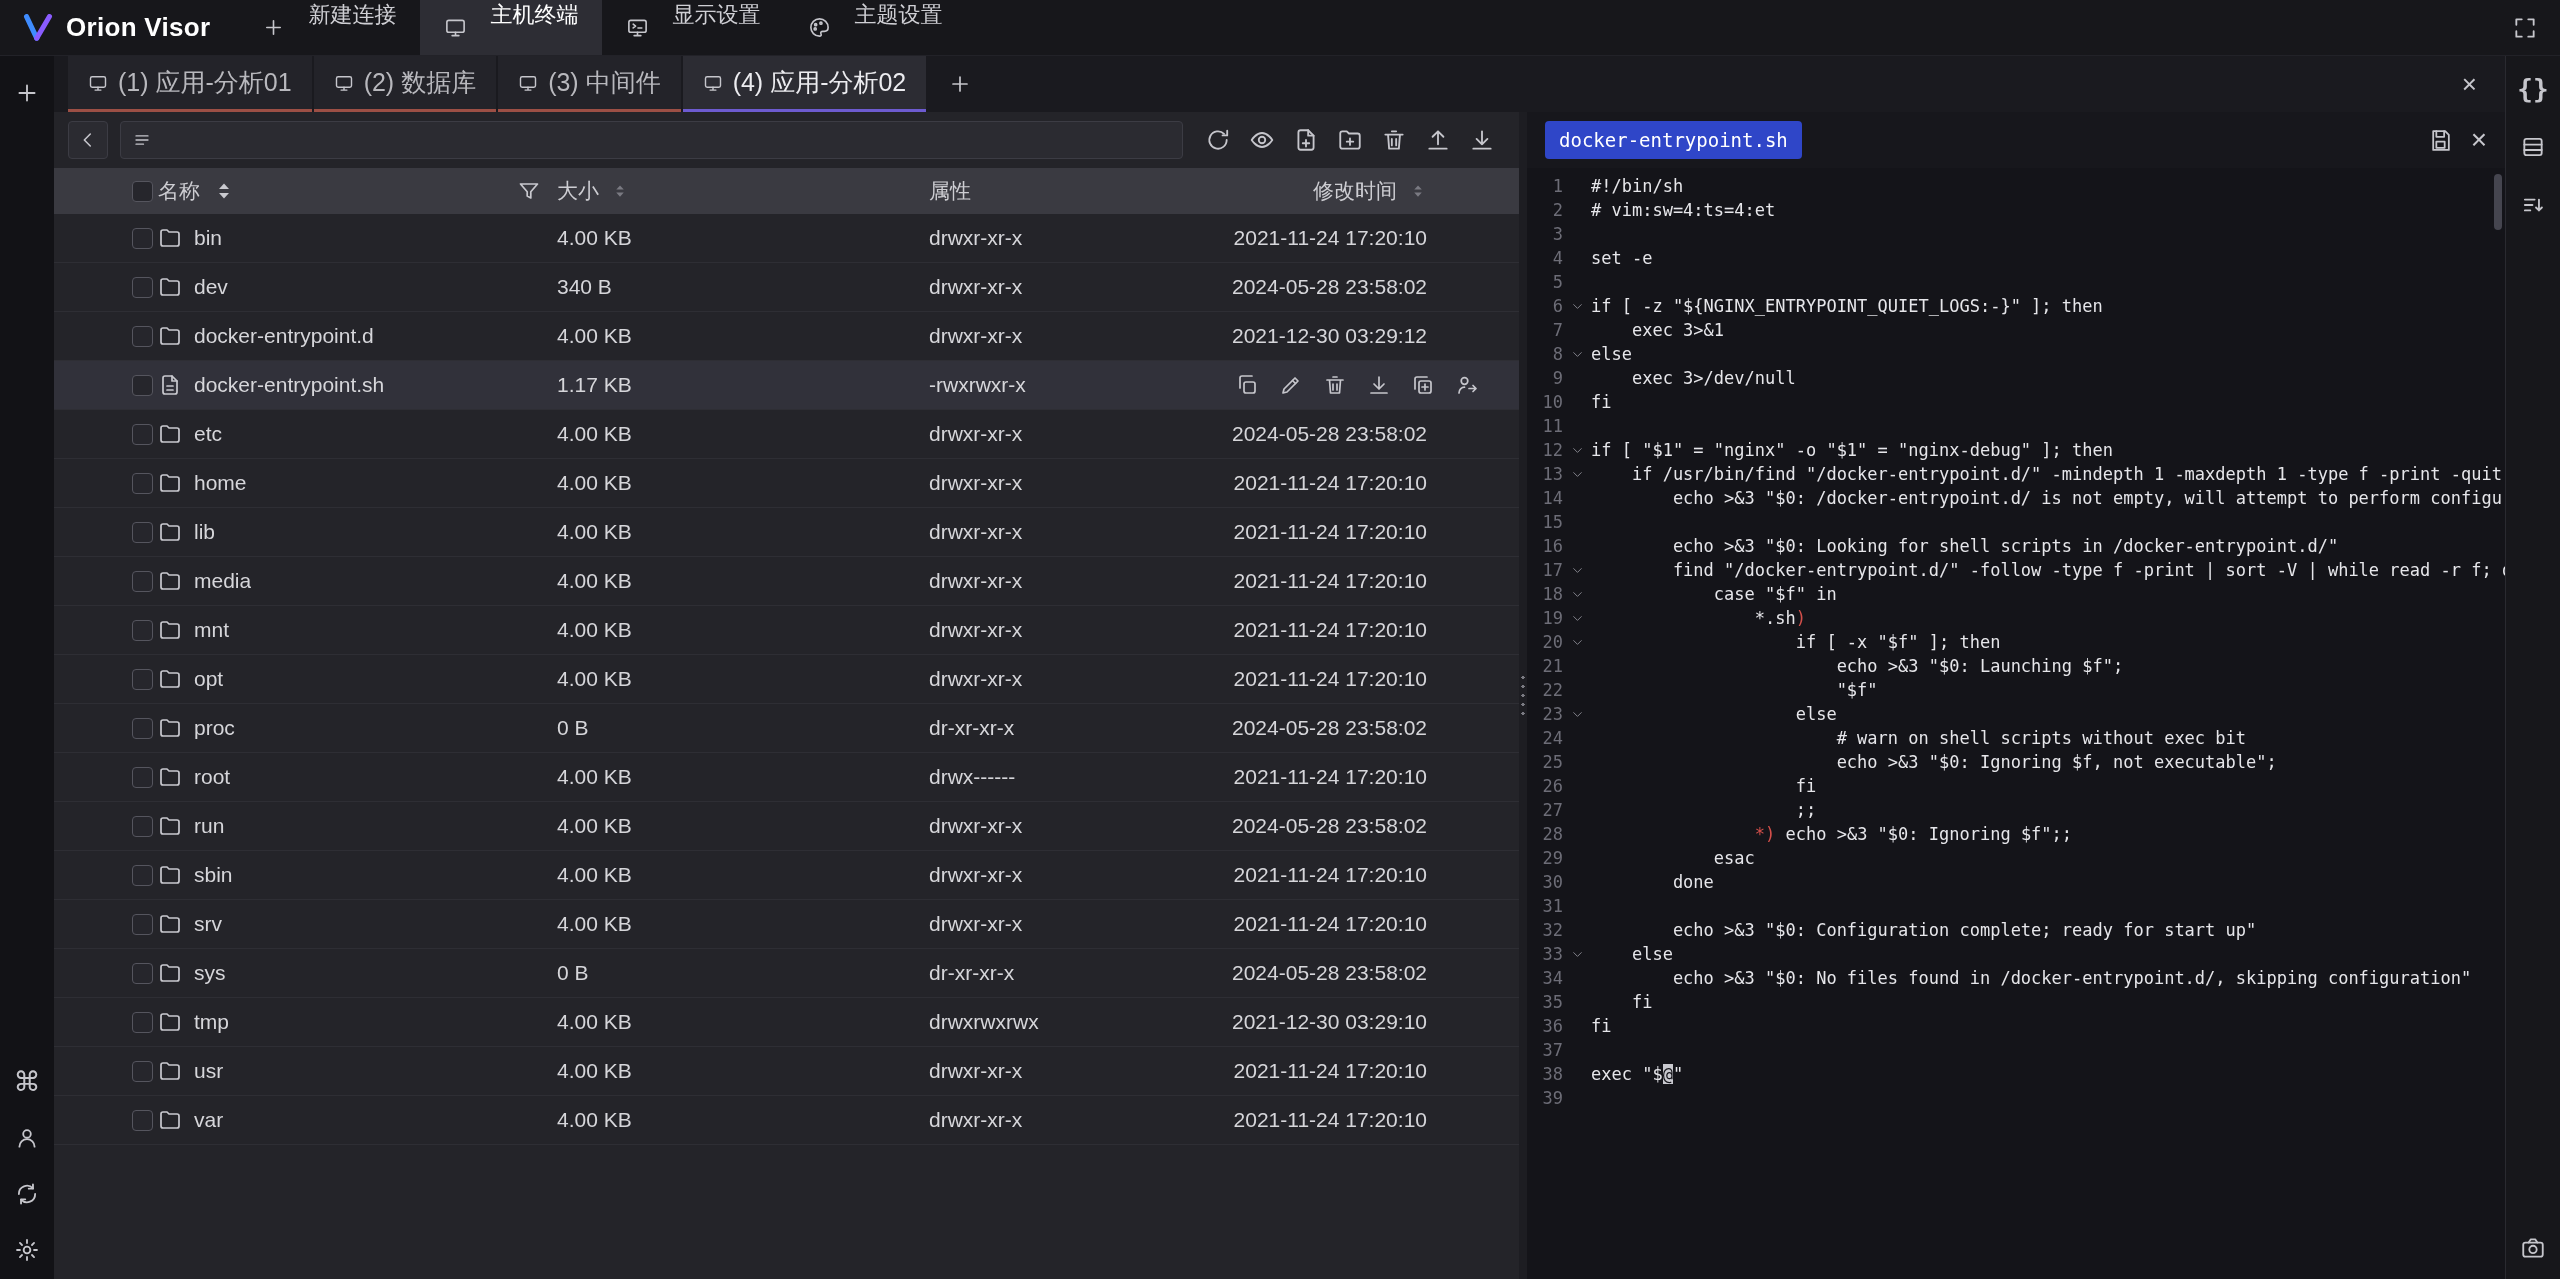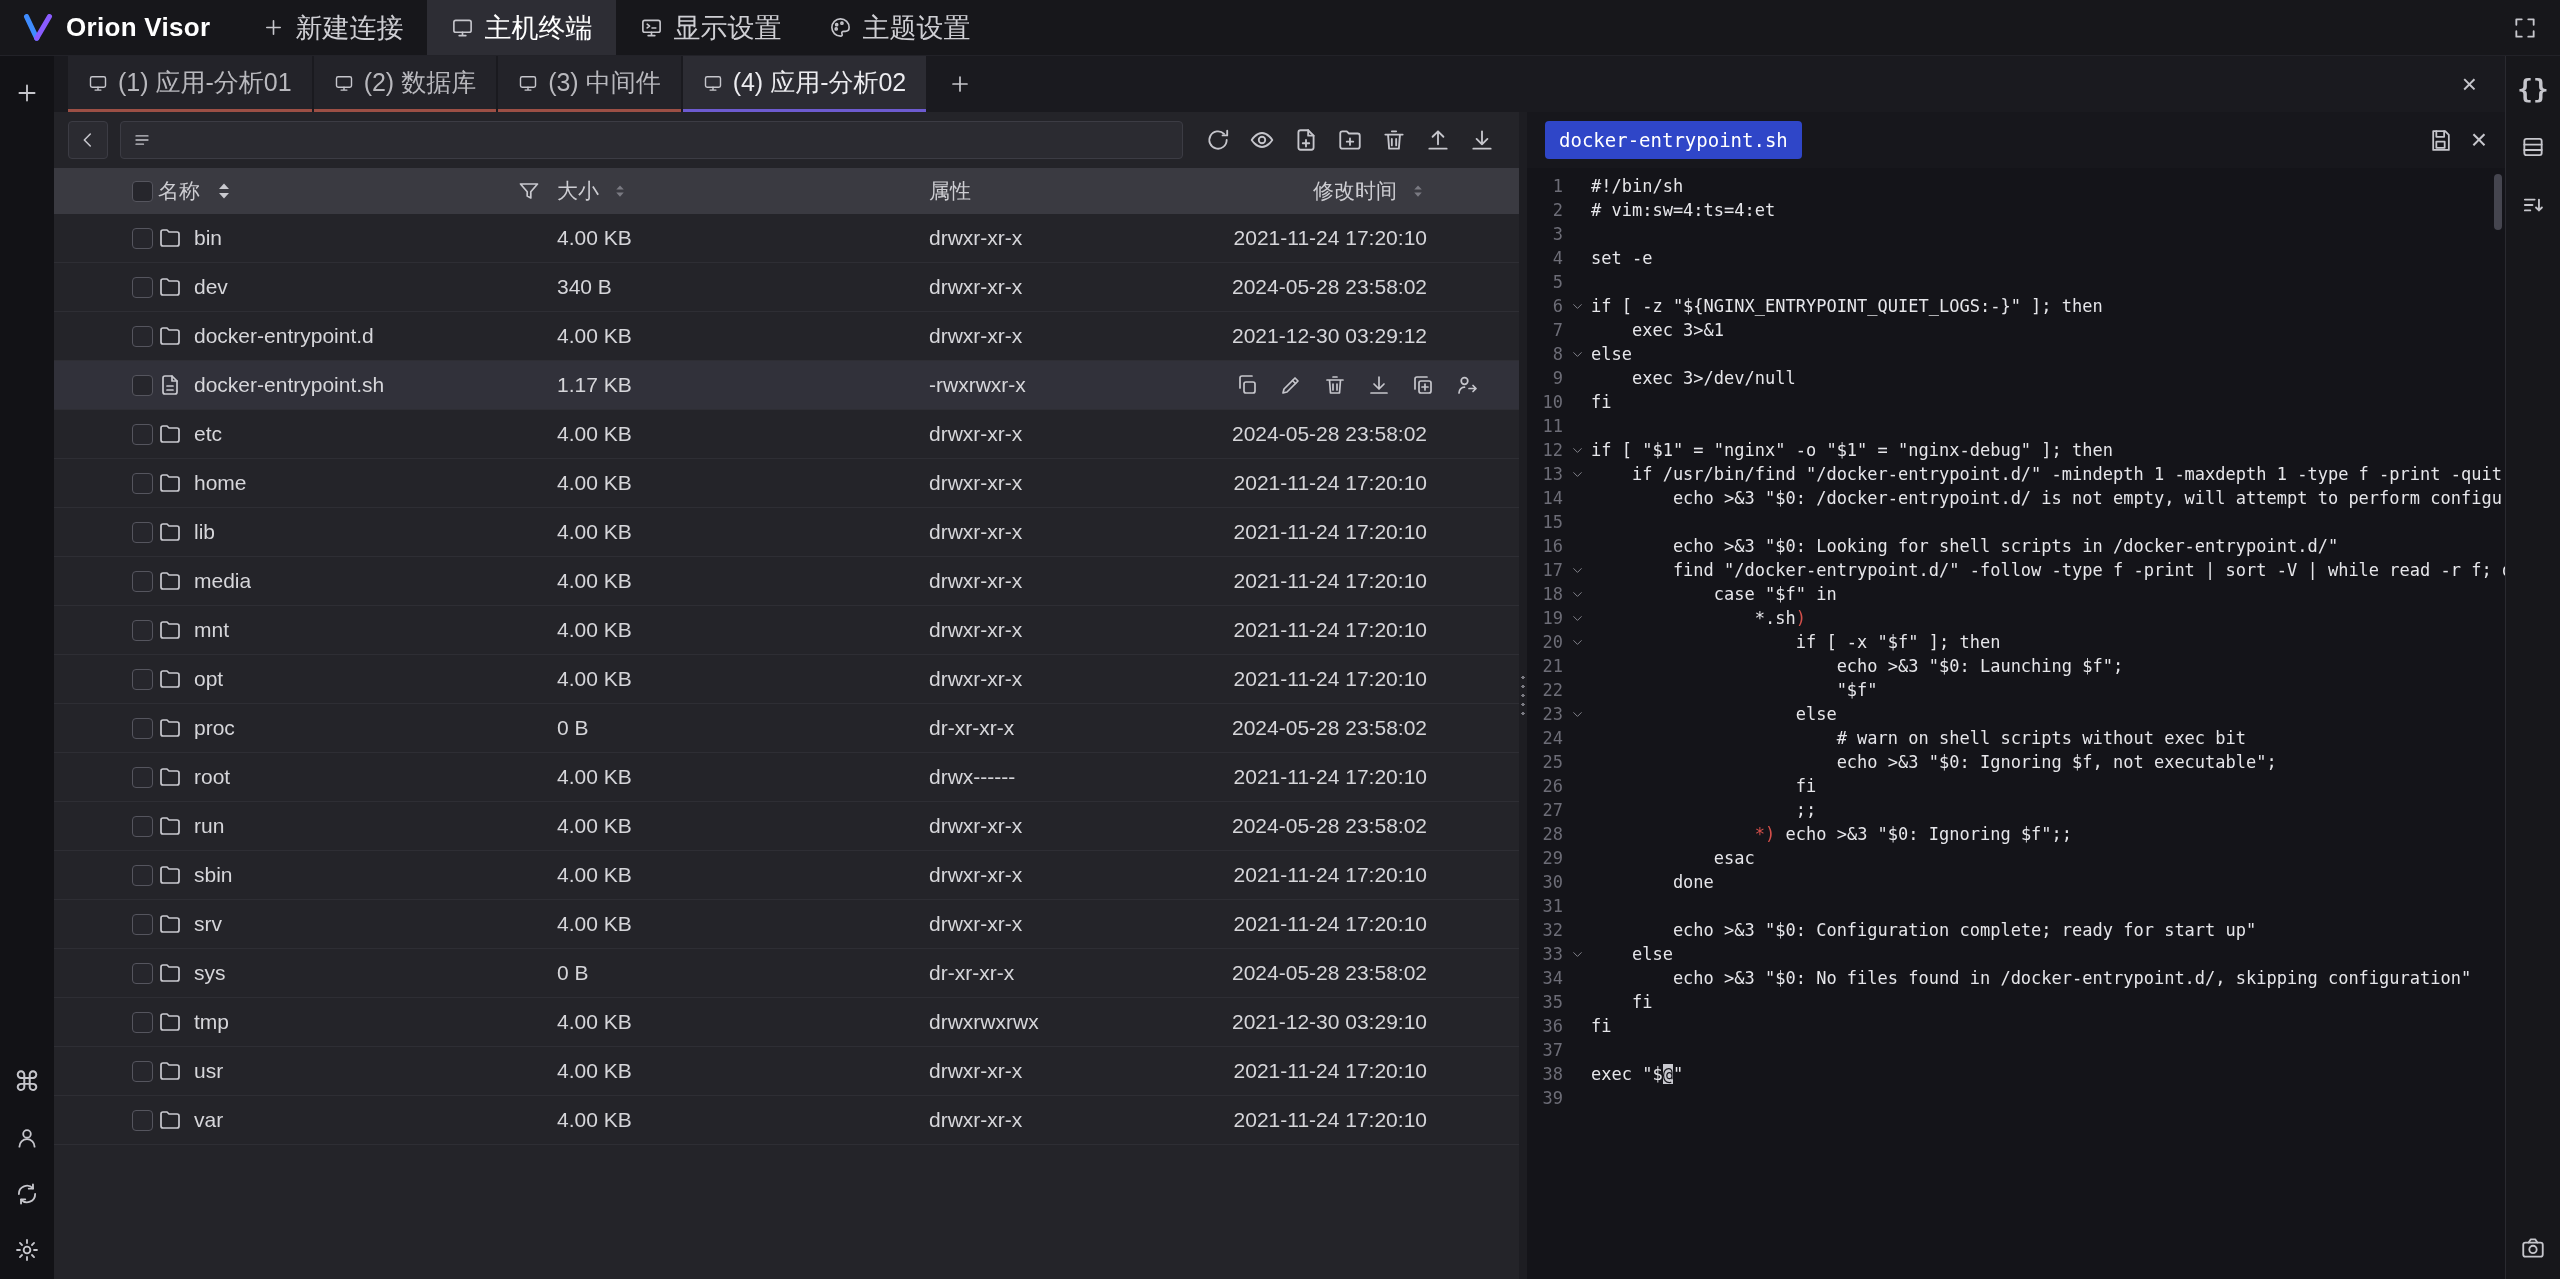--- a/index.html
+++ b/index.html
@@ -6,21 +6,21 @@
   html,body{width:2560px;height:1279px;overflow:hidden;background:#141419;
     font-family:"Liberation Sans","DejaVu Sans",sans-serif;}
   .app{width:2560px;height:1279px;display:flex;flex-direction:column;color:#d8d8dc;}
 
   
   .topbar{height:56px;flex:0 0 56px;background:#17171b;border-bottom:1px solid #222228;
     display:flex;align-items:stretch;}
   .brand{display:flex;align-items:center;gap:12px;padding:0 28px 0 22px;}
   .brand-title{font-size:26px;font-weight:bold;color:#ffffff;letter-spacing:.3px;white-space:nowrap;}
   .menu{display:flex;align-items:stretch;}
-  .menu-item{display:flex;align-items:center;gap:10px;padding:0 24px;font-size:27px;color:#cfcfd4;cursor:pointer;white-space:nowrap;}
+  .menu-item{display:flex;gap:23px;padding:0 24px;font-size:22px;color:#cfcfd4;cursor:pointer;white-space:nowrap;}
   .menu-item.active{background:#2d2d34;color:#ffffff;}
   .grow{flex:1;}
   .topbar-right{display:flex;align-items:center;padding-right:22px;}
 
   .icon{display:inline-flex;align-items:center;justify-content:center;color:#c6c6cc;line-height:1;}
   .icon svg{display:block;}
 
   
   .body{flex:1;display:flex;min-height:0;}
   .leftbar{width:54px;flex:0 0 54px;background:#121216;display:flex;flex-direction:column;

